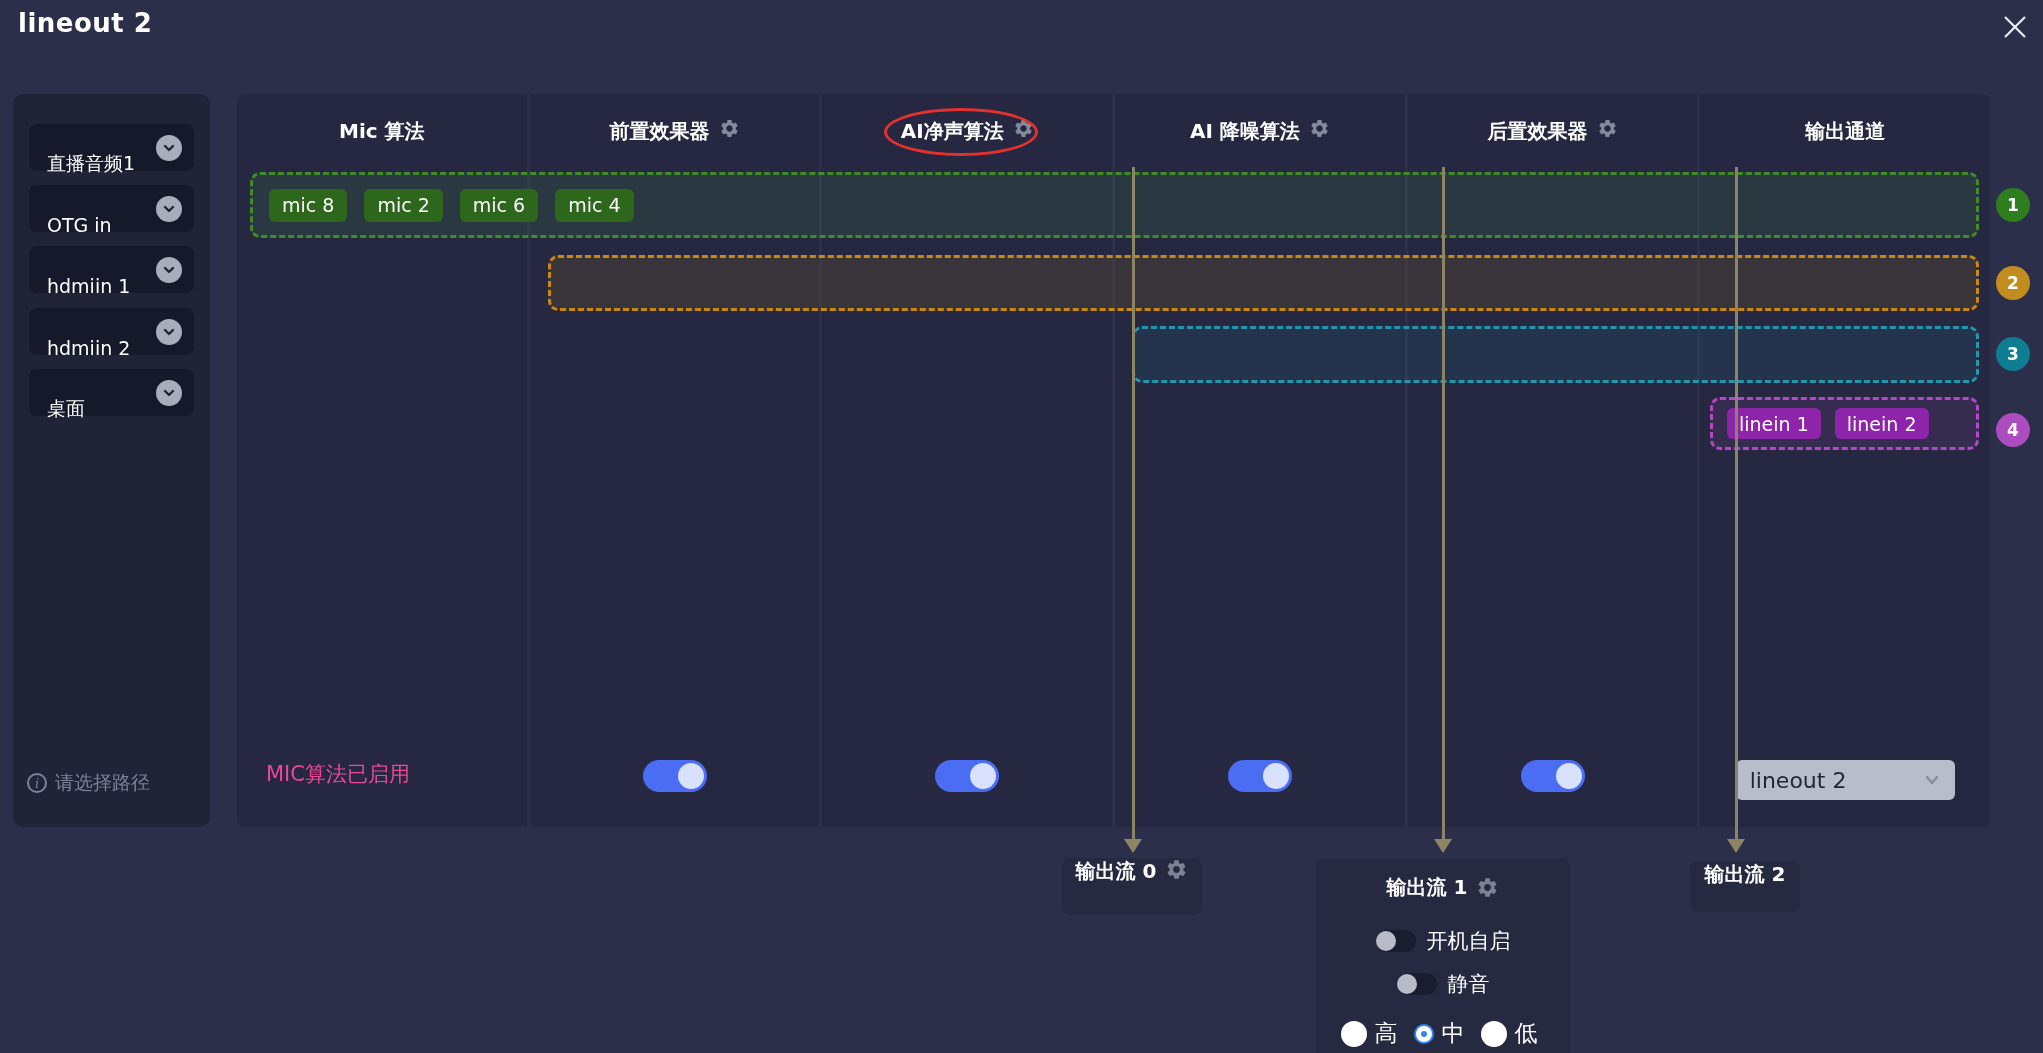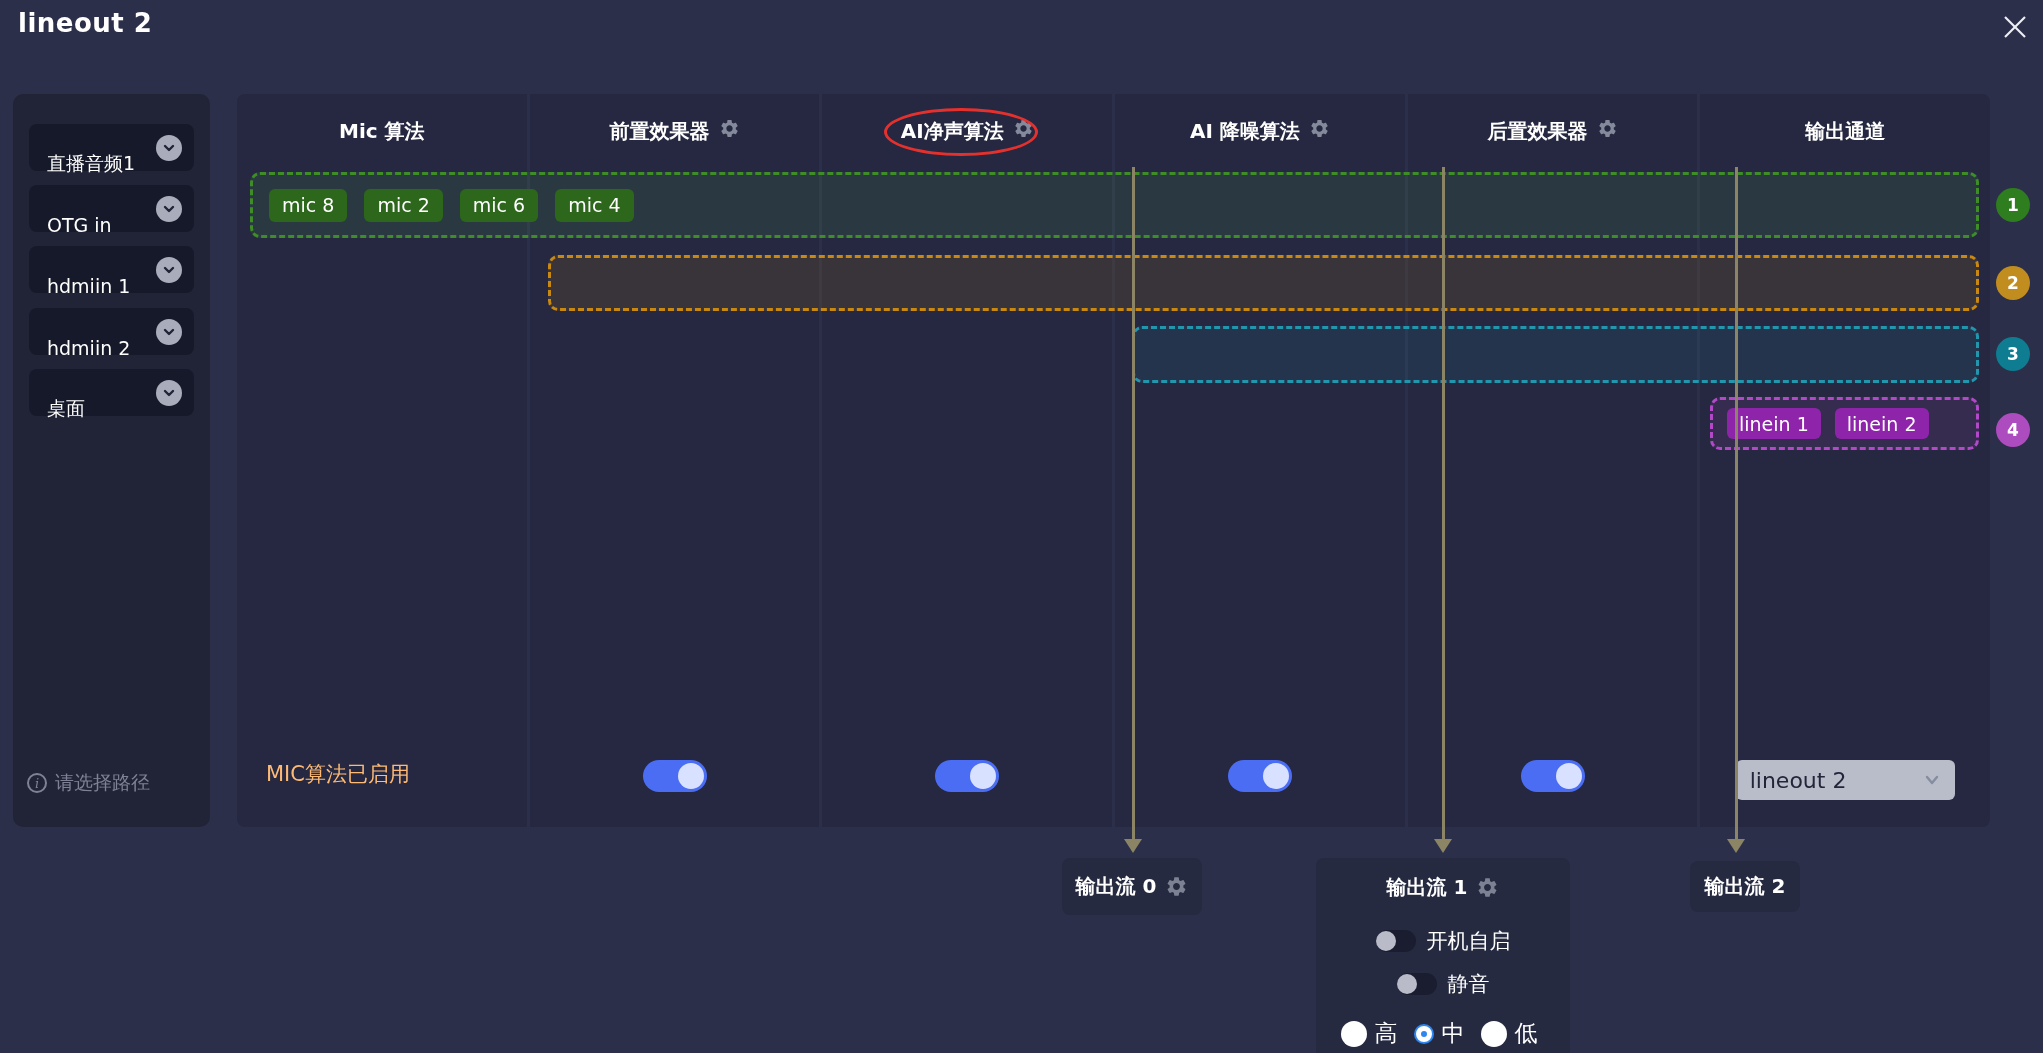--- a/index.html
+++ b/index.html
@@ -43,21 +43,21 @@
   .columns { left:237px; top:94px; width:1753px; height:733px; display:flex; gap:3px; }
   .col { flex:1; background:#252840; position:relative; }
   .col:first-child { border-radius:8px 0 0 8px; }
   .col:last-child  { border-radius:0 8px 8px 0; }
   .col-head {
     margin-top:24px; display:flex; justify-content:center; gap:9px;
     font-size:20px; font-weight:bold;
   }
   .col-bottom { position:absolute; left:0; top:666px; width:100%; display:flex; align-items:center; justify-content:center; }
   .col-bottom.left-align { justify-content:flex-start; padding-left:29px; }
-  .status-text { font-size:21px; color:#fdba74; }
+  .status-text { font-size:21px; color:#ec4899; }
 
   
   .toggle-on {
     position:relative; width:64px; height:32px; border-radius:16px; background:#4a6df4; cursor:pointer;
   }
   .toggle-on .knob { position:absolute; right:3px; top:3px; width:26px; height:26px; border-radius:50%; background:#d8e1ff; }
 
   
   .out-select {
     position:relative; width:219px; height:40px; border-radius:6px; background:#b9bdc9;
@@ -89,21 +89,21 @@
   .badge-4 { top:413px; background:#ad4cbe; }
 
   
   .flow-line { position:absolute; width:3px; top:167px; height:678px; background:#8b8565; z-index:3; }
   .flow-head { position:absolute; top:839px; width:0; height:0; z-index:3;
                border-left:9px solid transparent; border-right:9px solid transparent; border-top:14px solid #8b8565; }
 
   
   .stream-card {
     position:absolute; background:#252a41; border-radius:8px; z-index:4;
-    display:flex; align-items:center; justify-content:center; gap:9px;
+    display:flex; justify-content:center; gap:9px;
     font-size:20px; font-weight:bold;
   }
   .stream-0 { left:1062px; top:858px; width:140px; height:57px; }
   .stream-2 { left:1690px; top:861px; width:110px; height:51px; }
   .stream-panel { position:absolute; left:1316px; top:858px; width:254px; height:200px; background:#252a41; border-radius:8px; z-index:4; }
   .stream-panel .head { margin-top:16px; display:flex; align-items:center; justify-content:center; gap:9px; font-size:20px; font-weight:bold; }
   .ctl-row { display:flex; align-items:center; justify-content:center; gap:11px; }
   .ctl-row.r1 { margin-top:26px; }
   .ctl-row.r2 { margin-top:15px; }
   .ctl-row.r3 { margin-top:20px; gap:8px; }

